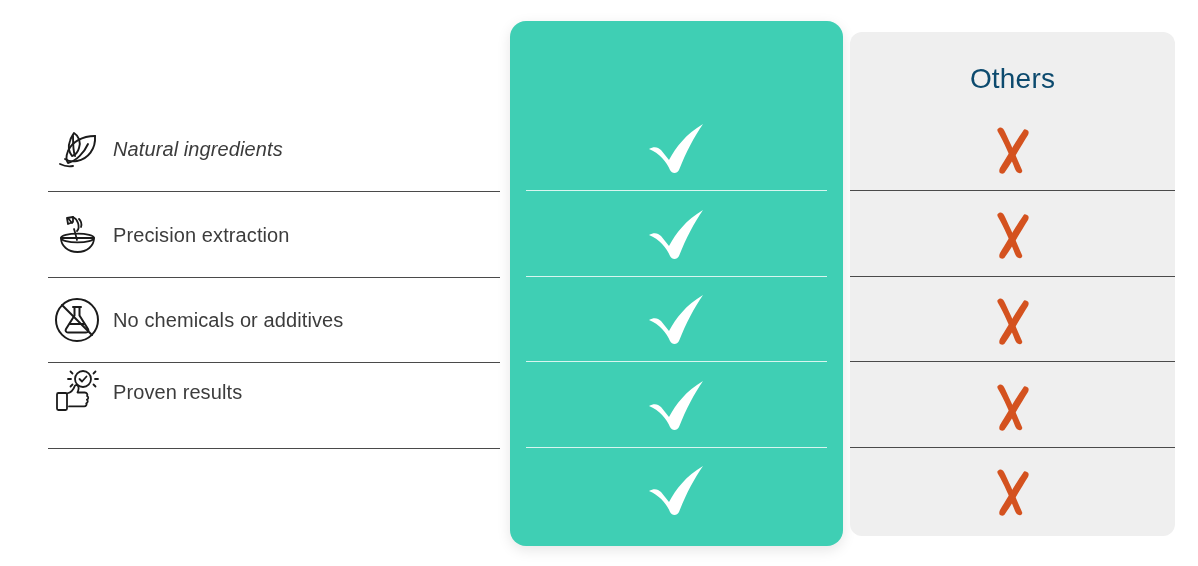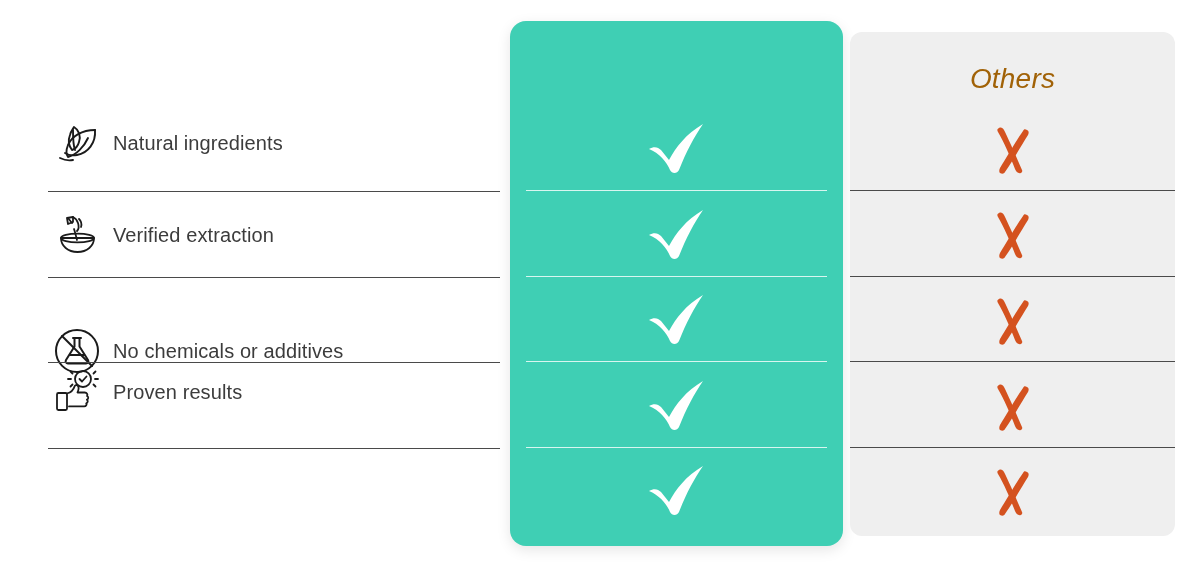--- a/index.html
+++ b/index.html
@@ -27,23 +27,22 @@
   
   .panel-others{
     position:absolute;left:850px;top:32px;width:325px;height:504px;
     background:#EFEFEF;
     border-radius:12px;
   }
   .others-title{
     position:absolute;left:0;right:0;top:31px;
     text-align:center;
     font-size:28px;
-    color:#a16207;
+    color:#0c4a6e;
     letter-spacing:0.2px;
-    font-style:italic;
   }
   .panel-others .pdiv{
     position:absolute;left:0;right:0;height:1px;
     background:#4A4A4A;
   }
 
   
   .feat-row{
     position:absolute;left:48px;width:452px;height:86px;
     display:flex;align-items:center;
@@ -85,21 +84,21 @@
   </div>
 
   <div class="panel-others">
     <div class="others-title">Others</div>
     <div class="pdiv" style="top:158px;"></div>
     <div class="pdiv" style="top:244px;"></div>
     <div class="pdiv" style="top:329px;"></div>
     <div class="pdiv" style="top:415px;"></div>
   </div>
 
-  <div class="feat-row" style="top:100px;">
+  <div class="feat-row" style="top:106px;font-style:italic;">
     <div class="feat-icon">
       <svg width="50" height="50" viewBox="0 0 50 50" fill="none" stroke="#1B1B1B" stroke-width="1.9" stroke-linecap="round" stroke-linejoin="round">
         <path d="M43 12c1 13-7 23-18 25-5 1-9 0-12-2"></path>
         <path d="M43 12C30 12 20 18 16 27c-2 5-2 9 0 12 8-2 16-10 20-19"></path>
         <path d="M22 9c5 3 7 9 5 15-1 4-4 7-7 8-3-4-4-10-2-15 1-4 3-6 4-8z"></path>
         <path d="M21 12c0 8 0 15 2 20"></path>
         <path d="M8 40c4 2 8 3 13 2"></path>
       </svg>
     </div>
     <div class="feat-label">Natural ingredients</div>
@@ -111,25 +110,25 @@
       <svg width="52" height="52" viewBox="0 0 52 52" fill="none" stroke="#1B1B1B" stroke-width="1.8" stroke-linecap="round" stroke-linejoin="round">
         <path d="M10 29h33c0 8-7 14-16.5 14S10 37 10 29z"></path>
         <ellipse cx="26.5" cy="29" rx="16.5" ry="4.4"></ellipse>
         <path d="M26 31c-1-4-2-8-3-11"></path>
         <path d="M22 8c2 1 4 3 5 6 1 3 1 6-1 8"></path>
         <path d="M22 8l-6 1 1 6 5-2z"></path>
         <path d="M17 9l4 5"></path>
         <path d="M28 10c2 2 3 5 2 8"></path>
       </svg>
     </div>
-    <div class="feat-label">Verified extraction</div>
+    <div class="feat-label">Precision extraction</div>
   </div>
   <div class="row-div" style="top:277px;"></div>
 
-  <div class="feat-row" style="top:277px;margin-top:31px;">
+  <div class="feat-row" style="top:277px;">
     <div class="feat-icon">
       <svg width="52" height="52" viewBox="0 0 52 52" fill="none" stroke="#1B1B1B" stroke-width="2" stroke-linecap="round" stroke-linejoin="round">
         <circle cx="26" cy="26" r="21"></circle>
         <line x1="11" y1="11" x2="41" y2="41"></line>
         <path d="M22 13h8"></path>
         <path d="M23.5 13v8.5L15 35c-1 1.6 0 3.6 2 3.6h18c2 0 3-2 2-3.6L28.5 21.5V13"></path>
         <path d="M19 30h14"></path>
       </svg>
     </div>
     <div class="feat-label">No chemicals or additives</div>

